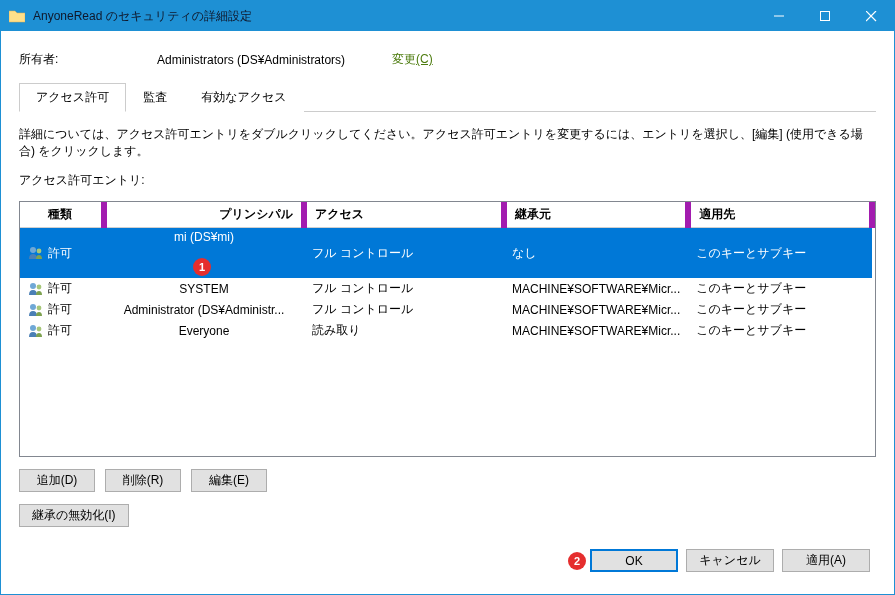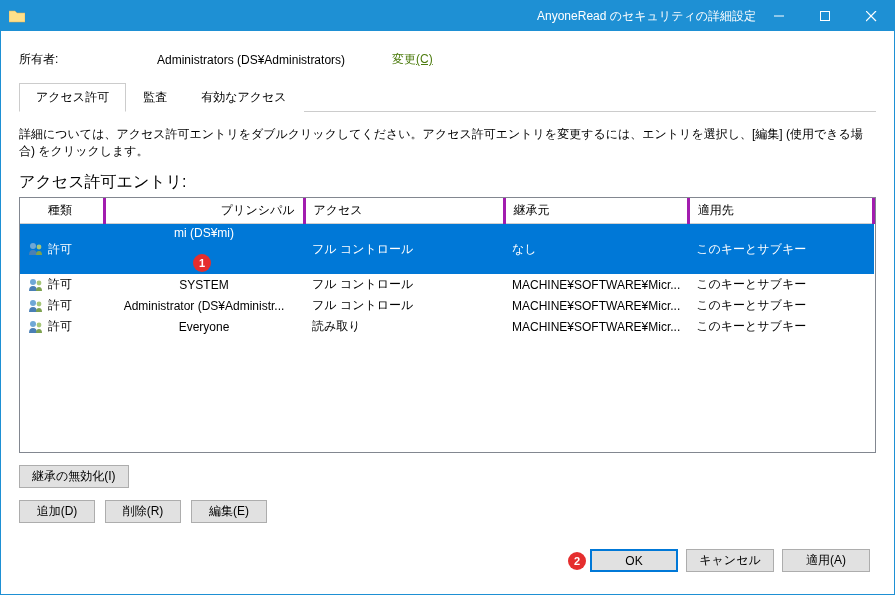--- a/index.html
+++ b/index.html
@@ -1,36 +1,36 @@
 <!DOCTYPE html>
 <html><head>
 <meta charset="utf-8">
 <style>
   * { box-sizing: border-box; font-family: "Yu Gothic UI", "Meiryo", "MS PGothic", sans-serif; }
   body { margin: 0; background: #fff; font-size: 12px; color: #000; }
   .window { width: 895px; height: 595px; border: 1px solid #1e90d4; display: flex; flex-direction: column; }
-  .titlebar { height: 30px; background: #1e90d4; color: #ffffff; display: flex; align-items: center; padding: 0 0 0 8px; text-align: right; }
+  .titlebar { height: 30px; background: #1e90d4; color: #0f172a; display: flex; align-items: center; padding: 0 0 0 8px; }
   .titlebar .folder-icon { width: 16px; height: 14px; margin-right: 8px; display:inline-block; }
   .titlebar .title { flex: 1; font-size: 12px; }
   .winbtns { display: flex; height: 100%; }
   .winbtn { width: 46px; height: 100%; display:flex; align-items:center; justify-content:center; color:#fff; font-size:13px; }
   .content { flex:1; padding: 10px 12px 10px 12px; display:flex; flex-direction:column; }
   .owner-row { display:flex; align-items:center; margin: 10px 0 14px 6px; font-size:12px;gap:33px; }
   .owner-label { width: 105px; }
   .owner-value { margin-right: 14px; }
   .link { color:#4d7c0f; cursor:pointer; }
   .link span.u { text-decoration: underline; }
   .tabs { display:flex; border-bottom:1px solid #ccc; margin: 0 6px; }
   .tab { padding: 5px 16px; border:1px solid transparent; border-bottom:none; cursor:pointer; font-size:12px; position:relative; top:1px; background:#fff;}
   .tab.active { border-color:#ccc; border-bottom:1px solid #fff; }
   .instructions { margin: 14px 6px 8px 6px; font-size:12px; }
-  .entries-label { margin: 4px 6px 4px 6px; font-size:16px;}
+  .entries-label { margin: 4px 6px 12px 6px; font-size:12px;}
   .table-wrap { margin: 0 6px; border:1px solid #828790; height: 256px; overflow:hidden; background:#fff;}
   table { width:100%; border-collapse: collapse; font-size:12px; }
-  thead th { text-align:left; font-weight:normal; padding:4px 8px; border-right:3px solid #a21caf; border-bottom:1px solid #d0d0d0; background:#fff; height:22px;}
+  thead th { text-align:left; font-weight:bold; padding:4px 8px; border-right:6px solid #a21caf; border-bottom:1px solid #d0d0d0; background:#fff; height:22px;}
   tbody td { padding:2px 8px; height:20px; white-space:nowrap; overflow:hidden; text-overflow:ellipsis;margin-left:23px; }
   tbody tr.selected td { background:#0078d7; color:#fff; }
   .usericon { width:16px; height:14px; display:inline-block; vertical-align:middle; margin-right:4px;}
   .col-type { width: 84px; }
   .col-principal { width: 200px; text-align: right; }
   .col-access { width: 200px; }
   .col-inherit { width: 170px; }
   .col-apply { }
   .btnrow { display:flex; gap:10px; margin:12px 6px 0 6px; }
   .btn { min-width:76px; height:23px; padding:0 12px; border:1px solid #adadad; background:#e1e1e1; font-size:12px; cursor:pointer; display:inline-flex; align-items:center; justify-content:center;}
@@ -164,32 +164,32 @@
               <td>読み取り</td>
               <td>MACHINE¥SOFTWARE¥Micr...</td>
               <td>このキーとサブキー</td>
             </tr>
           </tbody>
       </table>
     </div>
 
     <div class="btnrow">
       <button class="btn">
+          <span>追加(D)</span>
+        </button>
+      <button class="btn">
+          <span>削除(R)</span>
+        </button>
+      <button class="btn">
+          <span>編集(E)</span>
+        </button>
+    </div>
+    <div class="btnrow">
+      <button class="btn">
           <span>継承の無効化(I)</span>
-        </button>
-    </div>
-    <div class="btnrow">
-      <button class="btn">
-          <span>追加(D)</span>
-        </button>
-      <button class="btn">
-          <span>削除(R)</span>
-        </button>
-      <button class="btn">
-          <span>編集(E)</span>
         </button>
     </div>
 
 
     <div style="flex:1"></div>
 
     <div class="footer">
       <span class="footer-ok-wrap">
         <span class="badge red">2</span>
         <button class="btn default" style="min-width:88px">OK</button>

